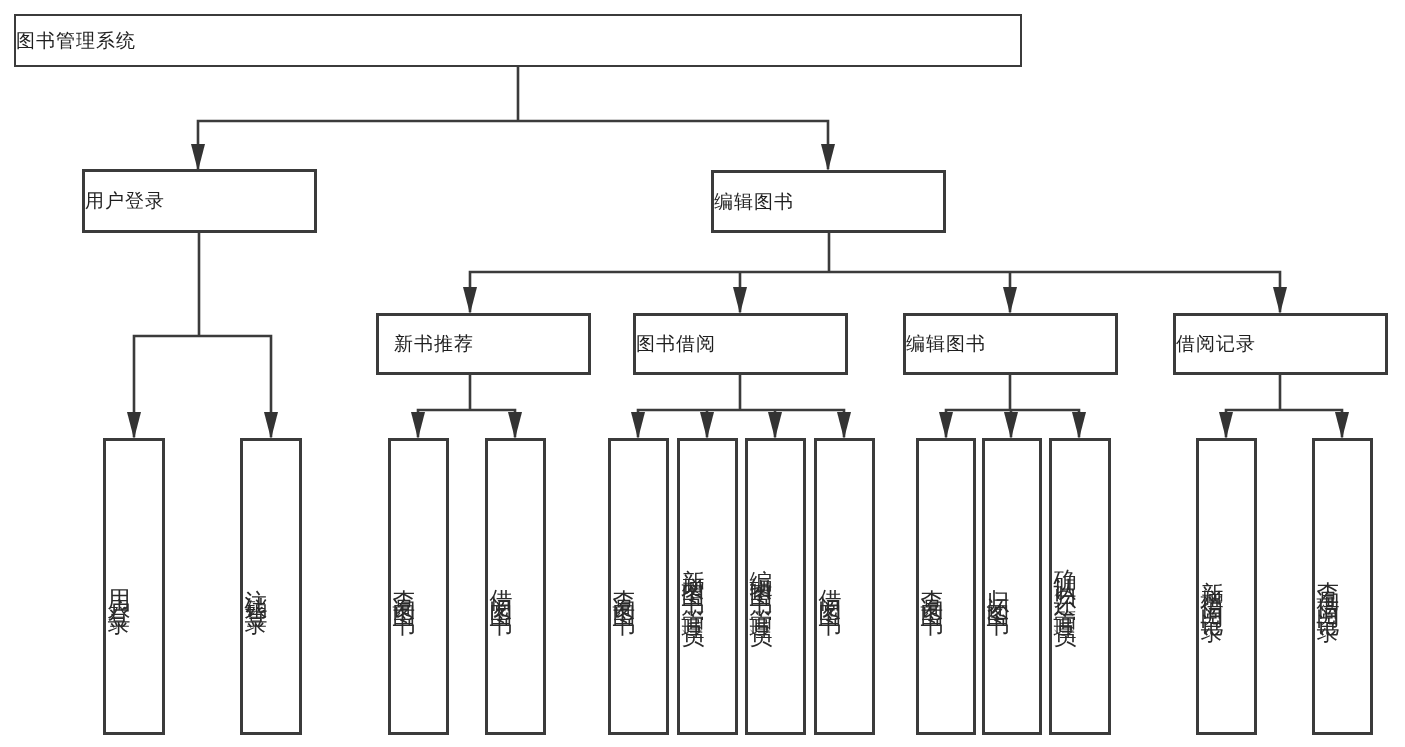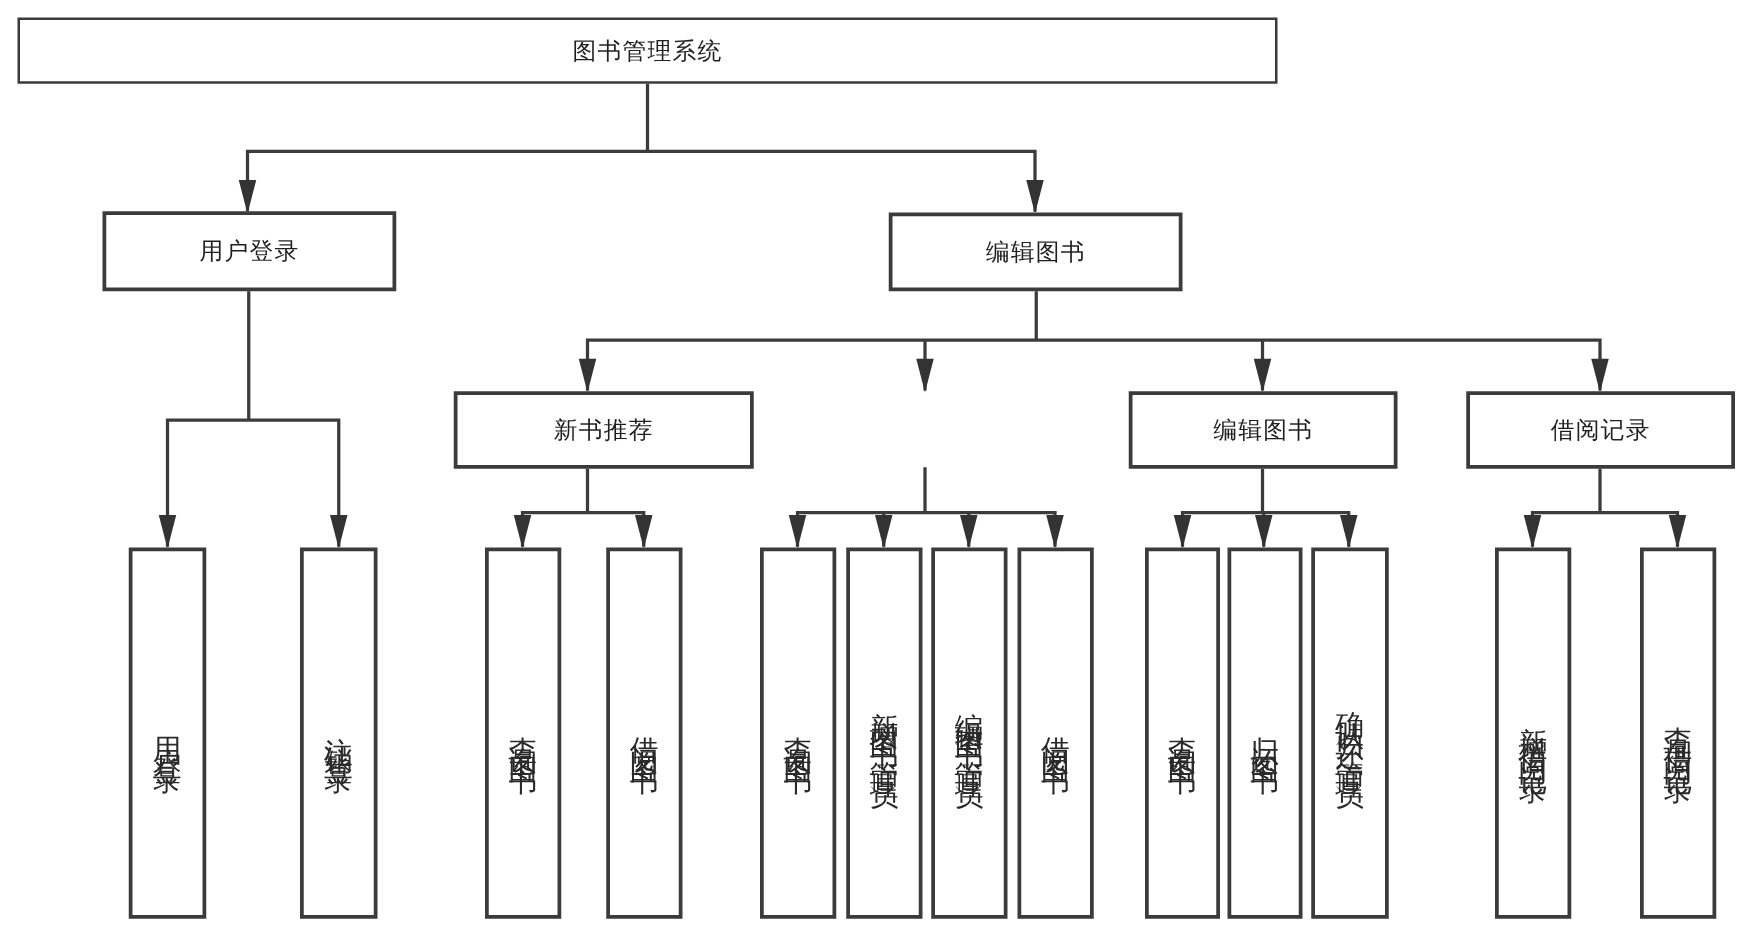--- a/index.html
+++ b/index.html
@@ -10,21 +10,21 @@
     font-family:"Liberation Sans","DejaVu Sans",sans-serif;
     overflow:hidden;
   }
   .connectors { position:absolute; left:0; top:0; z-index:1; }
   .connectors path { stroke:#3b3b3b; stroke-width:2.6; fill:none; stroke-linecap:square; }
   .connectors polygon { fill:#333333; stroke:none; }
 
   .node {
     position:absolute; box-sizing:border-box;
     background:#ffffff; border:3px solid #3b3b3b;
-    display:flex; align-items:center; justify-content:center;
+    display:flex; align-items:center; justify-content:flex-start;
     color:#1f1f1f; z-index:2;
   }
   .h-node { font-size:19px; letter-spacing:1px; }
   .root-node { border-width:2.5px; }
   .leaf .vtext {
     writing-mode:vertical-rl; text-orientation:mixed;
     font-size:23px; letter-spacing:8px; line-height:1.15;
     color:#2a2a2a;
   }
   .watermark {
@@ -78,22 +78,25 @@
     <span>图书管理系统</span>
   </div>
 
   <div class="node h-node" style="left:82px; top:169px; width:235px; height:64px;">
     <span>用户登录</span>
   </div>
   <div class="node h-node" style="left:711px; top:170px; width:235px; height:63px;">
     <span>编辑图书</span>
   </div>
 
-  <div class="node h-node" style="left:363px; top:313px; width:240px; height:62px;">
+  <div class="node h-node" style="left:376px; top:313px; width:215px; height:62px;padding-left:15px;">
     <span>新书推荐</span>
+  </div>
+  <div class="node h-node" style="left:633px; top:313px; width:215px; height:62px;">
+    <span>图书借阅</span>
   </div>
   <div class="node h-node" style="left:903px; top:313px; width:215px; height:62px;">
     <span>编辑图书</span>
   </div>
   <div class="node h-node" style="left:1173px; top:313px; width:215px; height:62px;">
     <span>借阅记录</span>
   </div>
 
   <div class="node leaf" style="left:103px; top:438px; width:62px; height:297px;">
     <span class="vtext">用户登录</span>

